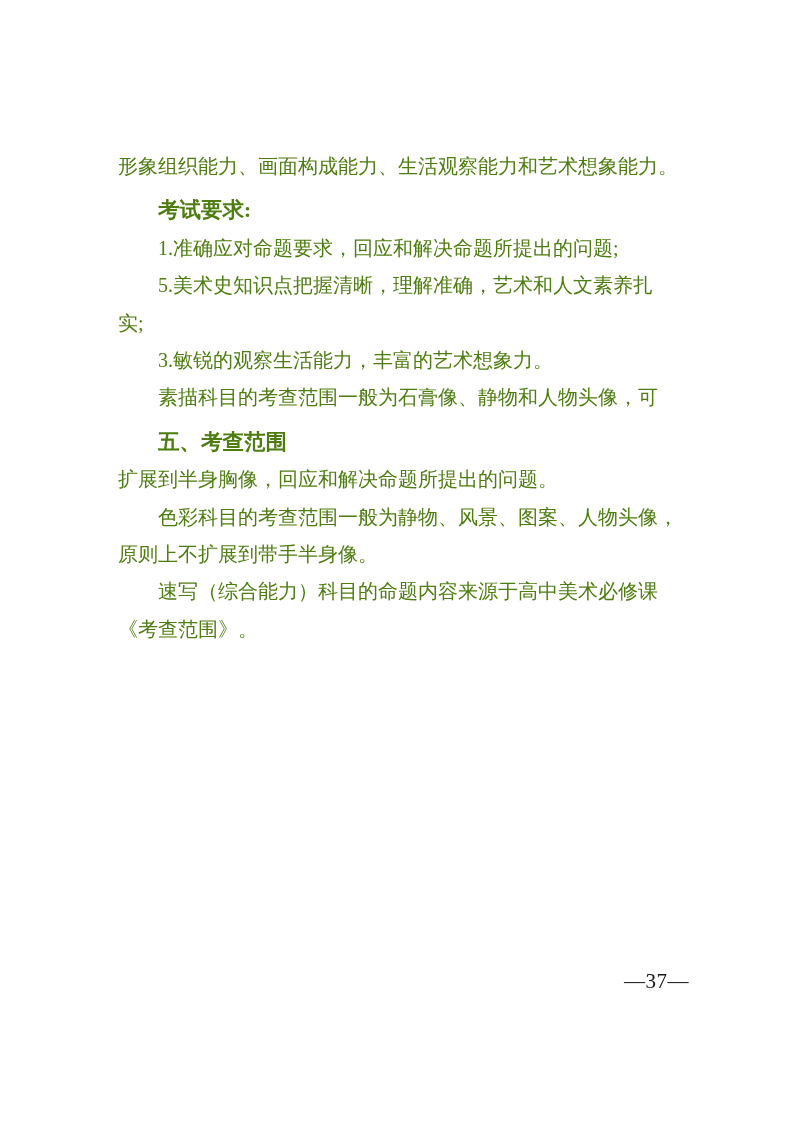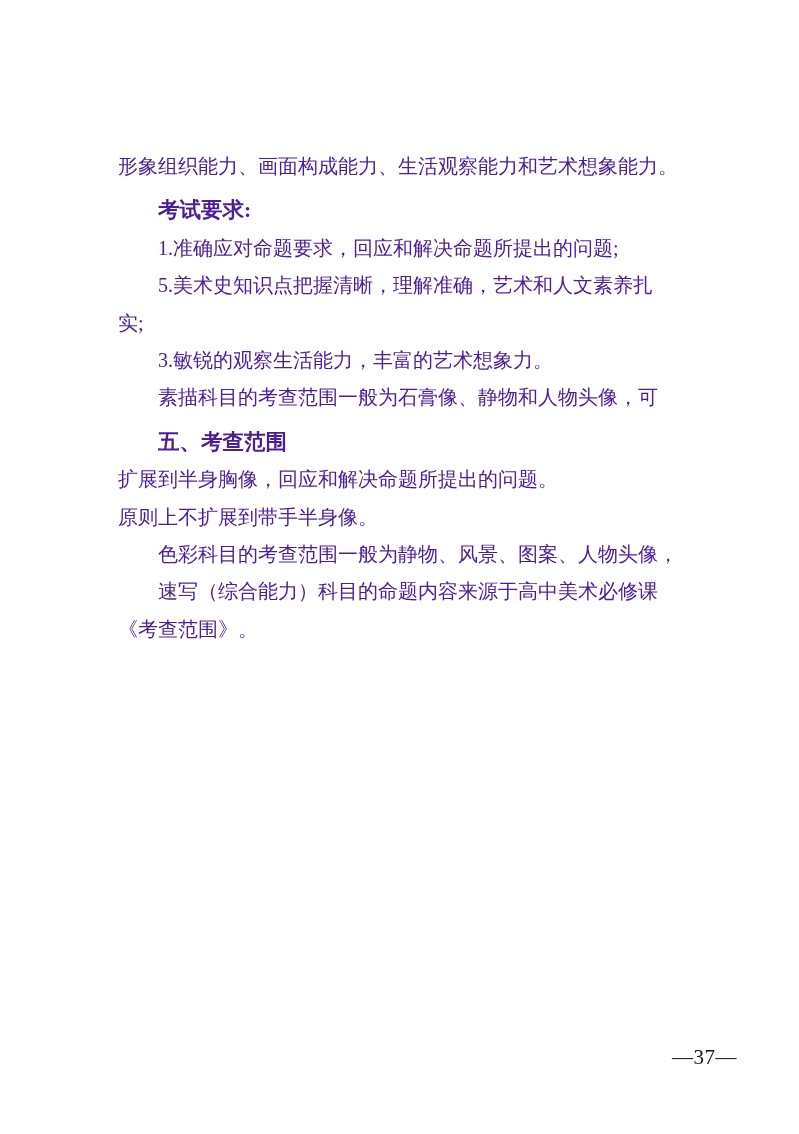--- a/index.html
+++ b/index.html
@@ -26,61 +26,60 @@
     width: 566px;
     color: #161616;
   }
 
   .line {
     height: 37.4px;
     line-height: 37.4px;
     font-size: 20px;
     letter-spacing: 0px;
     white-space: nowrap;
-    color: #4c1d95;
+    color: #4d7c0f;
   }
 
   .line.indent {
     padding-left: 40px;
   }
 
   .line.heading {
     font-weight: bold;
     font-size: 21.5px;
     margin-top: 7px;
   }
 
   .page-number {
     position: absolute;
     left: 624px;
-    top: 1044px;
+    top: 968px;
     font-size: 21px;
     line-height: 26px;
     color: #161616;
     letter-spacing: 0.5px;
     white-space: nowrap;
-    margin-left: 48px;
   }
 </style>
 </head>
 <body>
 
 <div class="sheet">
 
   <div class="text-block">
     <div class="line">形象组织能力、画面构成能力、生活观察能力和艺术想象能力。</div>
     <div class="line indent heading">考试要求:</div>
     <div class="line indent">1.准确应对命题要求，回应和解决命题所提出的问题;</div>
     <div class="line indent">5.美术史知识点把握清晰，理解准确，艺术和人文素养扎</div>
     <div class="line">实;</div>
     <div class="line indent">3.敏锐的观察生活能力，丰富的艺术想象力。</div>
     <div class="line indent">素描科目的考查范围一般为石膏像、静物和人物头像，可</div>
     <div class="line indent heading">五、考查范围</div>
     <div class="line">扩展到半身胸像，回应和解决命题所提出的问题。</div>
+    <div class="line indent">色彩科目的考查范围一般为静物、风景、图案、人物头像，</div>
     <div class="line">原则上不扩展到带手半身像。</div>
-    <div class="line indent">色彩科目的考查范围一般为静物、风景、图案、人物头像，</div>
     <div class="line indent">速写（综合能力）科目的命题内容来源于高中美术必修课</div>
     <div class="line">《考查范围》。</div>
   </div>
 
   <div class="page-number">—37—</div>
 
 </div>
 
 </body></html>

